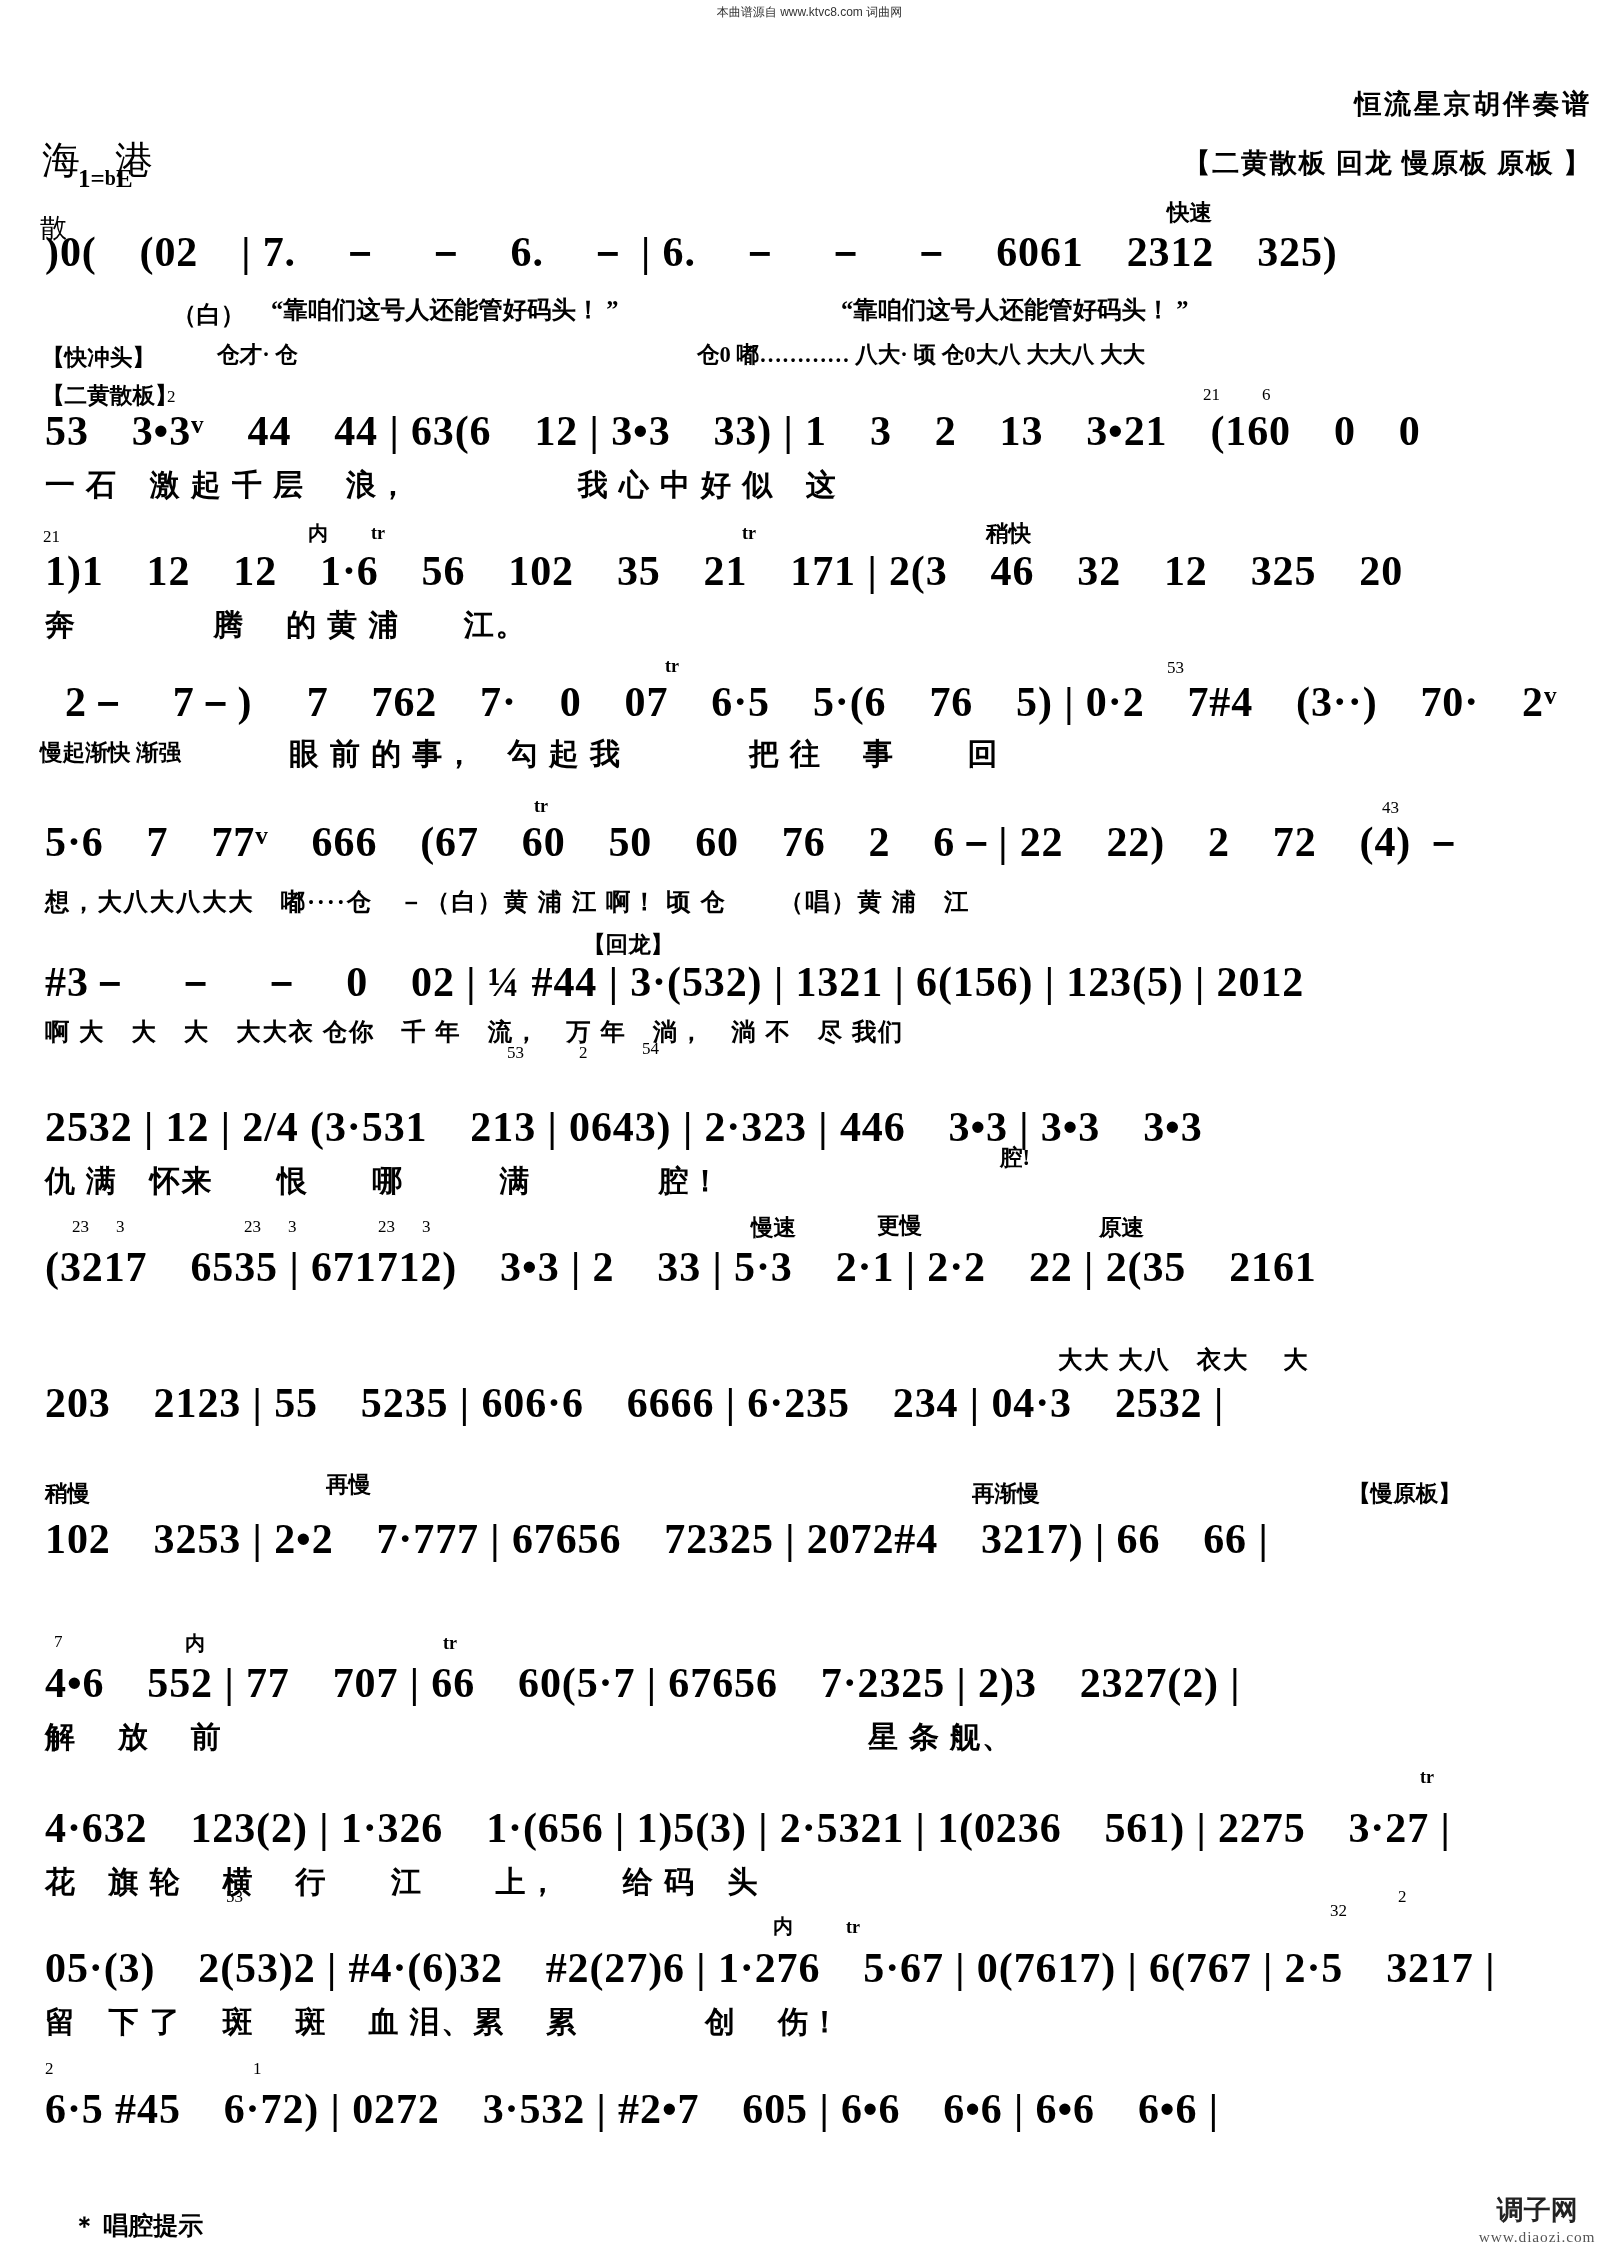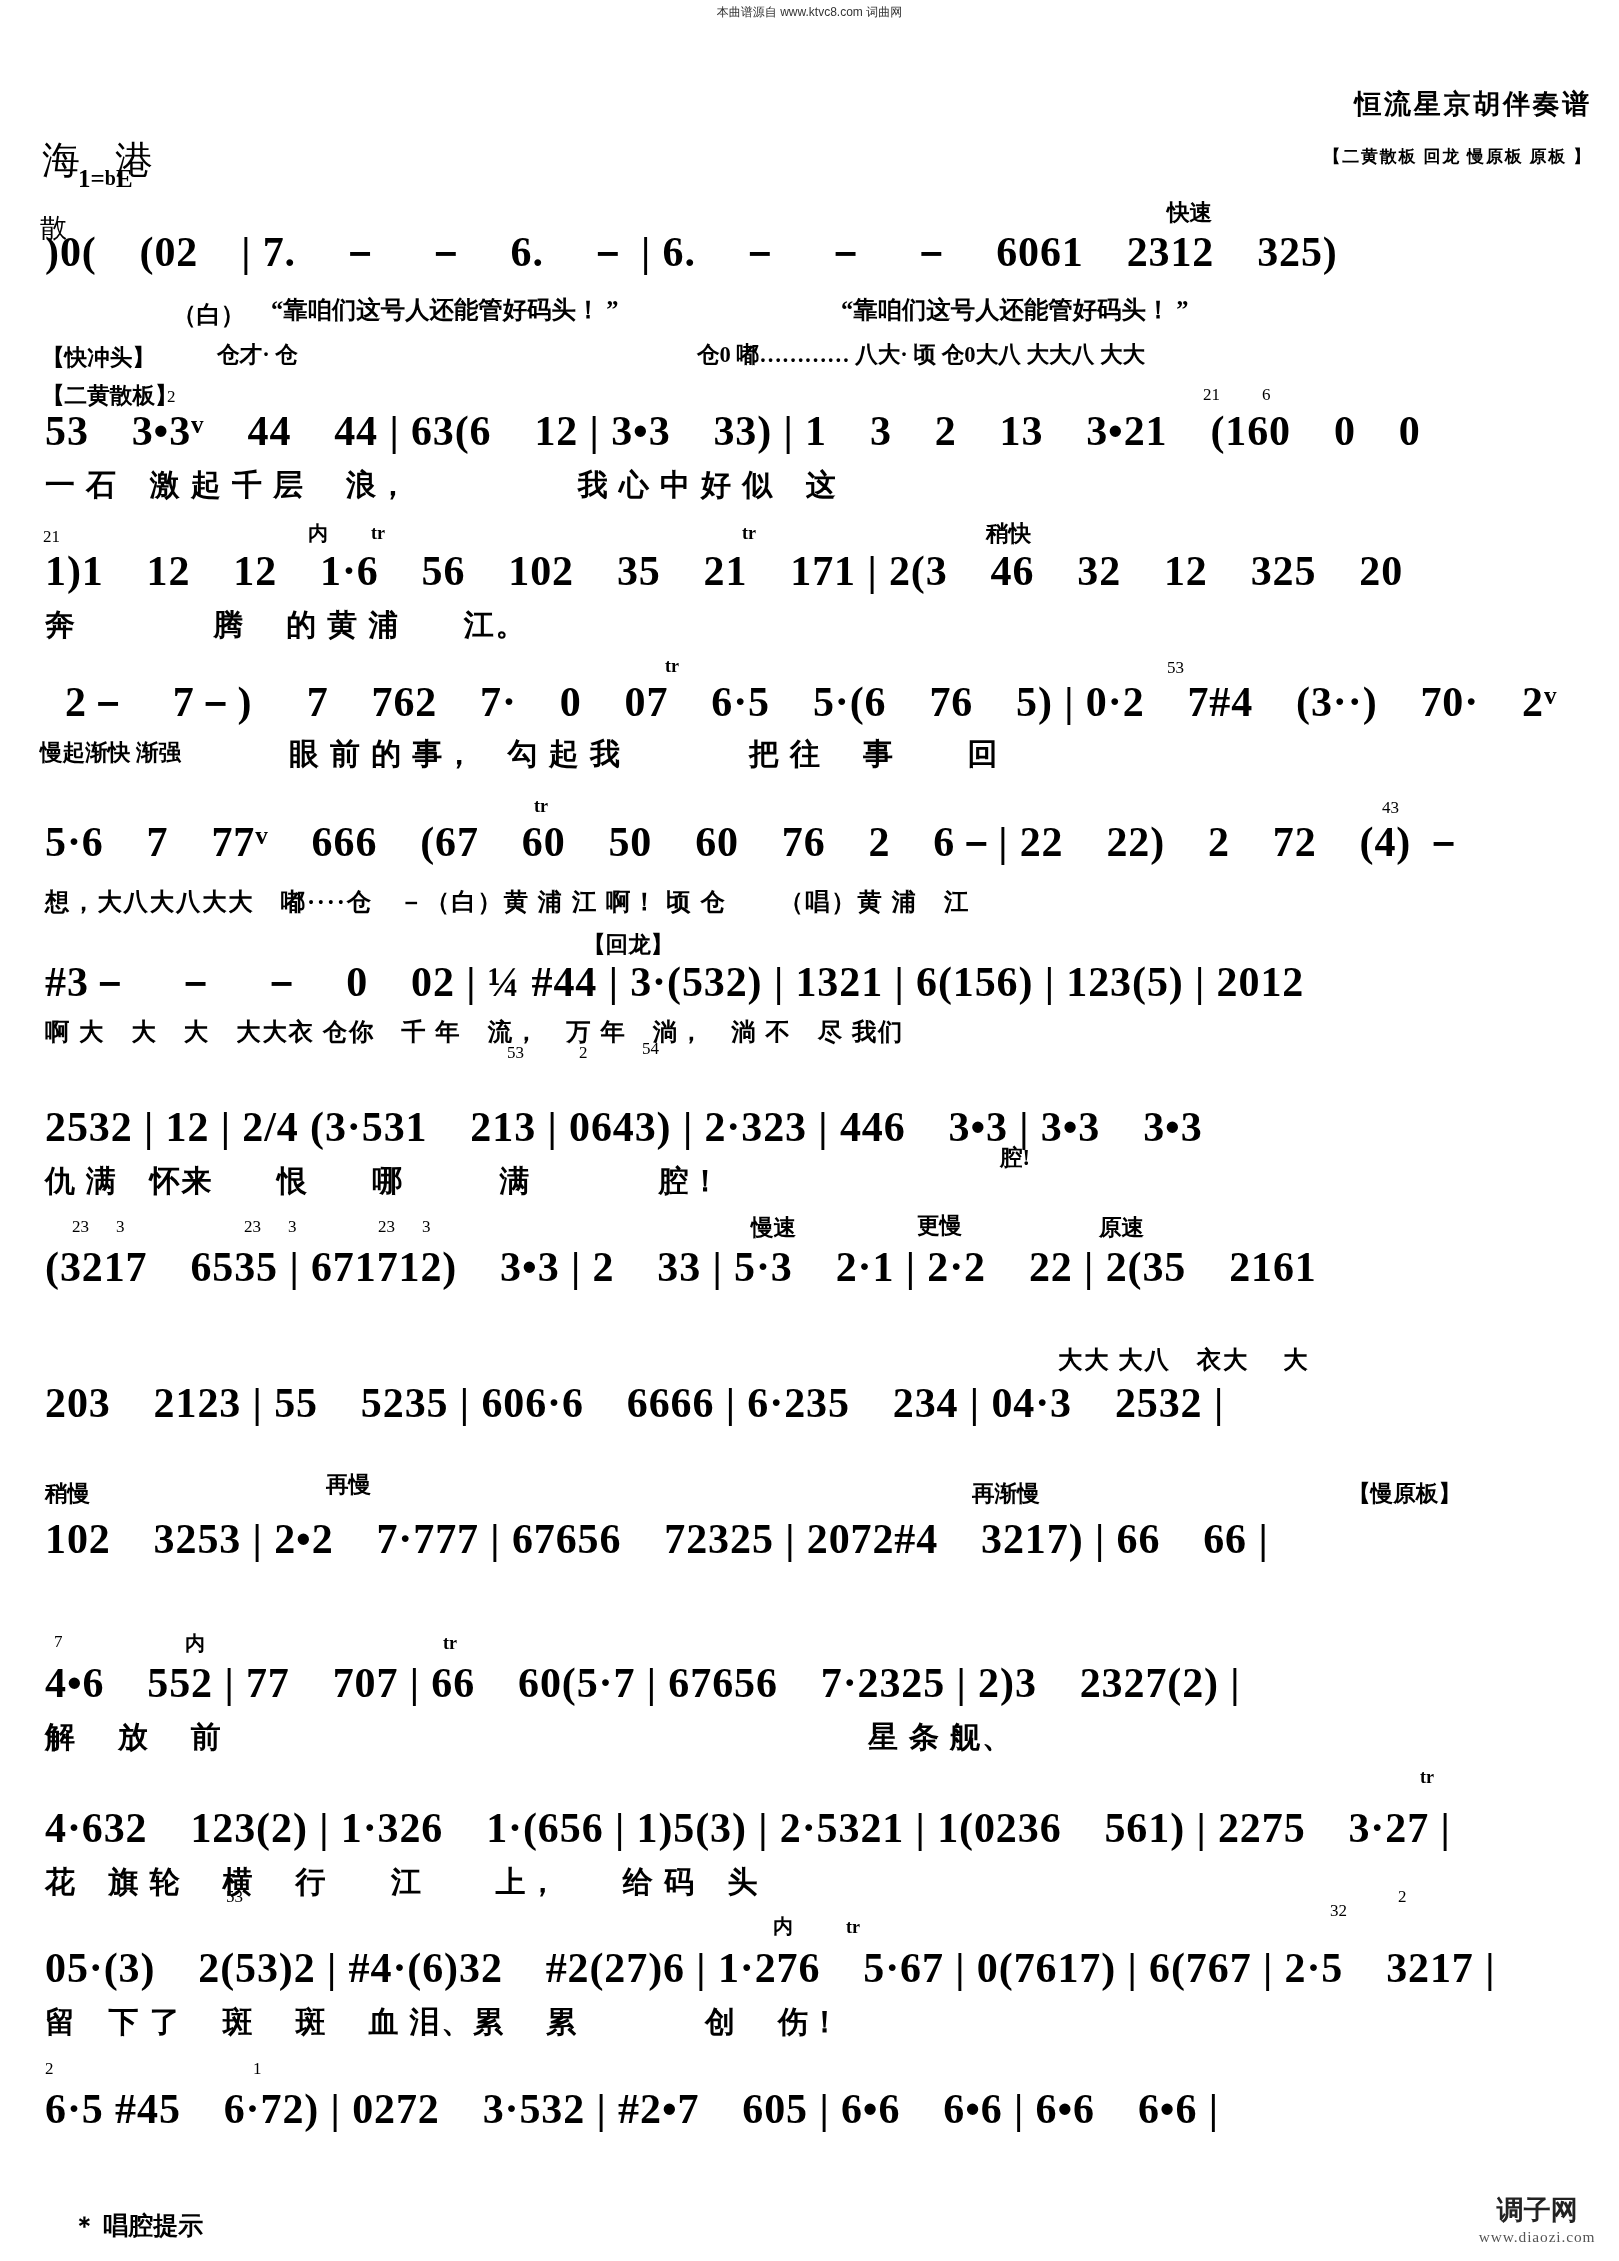--- a/index.html
+++ b/index.html
@@ -28,21 +28,21 @@
     font-size:51px; font-weight:bold; letter-spacing:12.7px;
     white-space:nowrap;
   }
   .byline {
     position:absolute; right:27px; top:86px;
     font-size:27px; font-weight:bold; letter-spacing:2.7px;
     white-space:nowrap;
   }
   .banshi {
     position:absolute; right:27px; top:145px;
-    font-size:17px; font-weight:bold; letter-spacing:1.8px;
+    font-size:27px; font-weight:bold; letter-spacing:1.8px;
     white-space:nowrap;
   }
   .keysig {
     position:absolute; left:78px; top:165px;
     font-size:25px; font-weight:bold;
   }
   .keysig .flat { font-size:20px; vertical-align:1.8px; }
   .sanmark {
     position:absolute; left:40px; top:210px;
     font-size:27px;
@@ -172,21 +172,21 @@
   </div>
 
   <div class="row" style="top:1239px;">
     <div class="tiny" style="left:72px; top:-22px;">23</div>
     <div class="tiny" style="left:116px; top:-22px;">3</div>
     <div class="tiny" style="left:244px; top:-22px;">23</div>
     <div class="tiny" style="left:288px; top:-22px;">3</div>
     <div class="tiny" style="left:378px; top:-22px;">23</div>
     <div class="tiny" style="left:422px; top:-22px;">3</div>
     <div class="tag" style="left:751px; top:-27px;">慢速</div>
-    <div class="tag" style="left:877px; top:-29px;margin-left:40px;">更慢</div>
+    <div class="tag" style="left:877px; top:-29px;">更慢</div>
     <div class="tag" style="left:1099px; top:-27px;">原速</div>
     <div class="notes" style="top:0;">(3217　6535 | 671712)　3•3 | 2　33 | 5·3　2·1 | 2·2　22 | 2(35　2161</div>
   </div>
 
   <div class="row" style="top:1375px;">
     <div class="lyr small" style="left:1058px; top:-31px;">大大 大八　衣大　 大</div>
     <div class="notes" style="top:0;">203　2123 | 55　5235 | 606·6　6666 | 6·235　234 | 04·3　2532 |</div>
   </div>
 
   <div class="row" style="top:1511px;">

